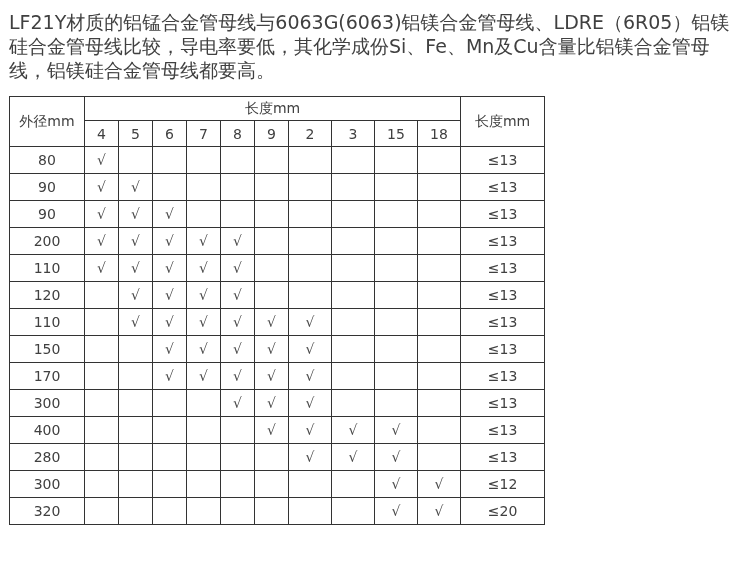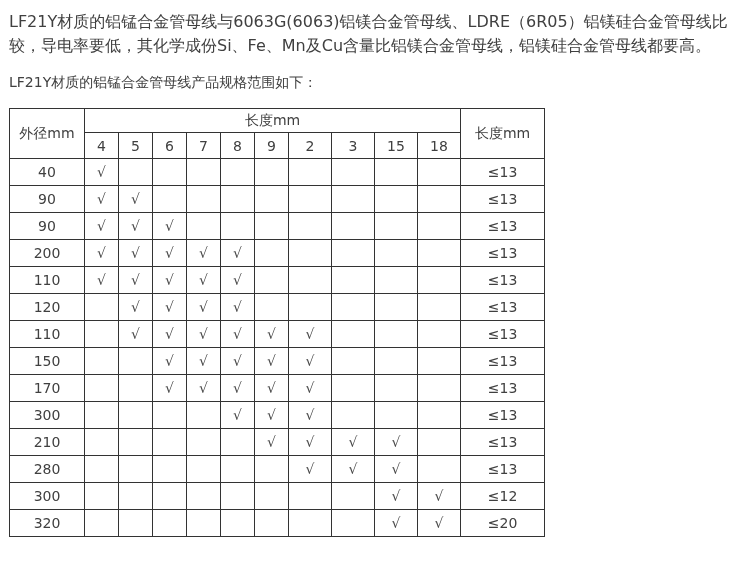--- a/index.html
+++ b/index.html
@@ -11,21 +11,21 @@
   }
   .page {
     width: 749px;
     height: 561px;
     background: #ffffff;
     padding: 10px 8px 0 9px;
     overflow: hidden;
   }
   .para {
     margin: 0;
-    font-size: 16px;
+    font-size: 19px;
     line-height: 24px;
     color: #404040;
     width: 738px;
   }
   .spec-intro {
     margin: 12px 0 0 0;
     font-size: 14px;
     line-height: 24px;
     color: #404040;
   }
@@ -56,21 +56,20 @@
   col.c-wide { width: 43px; }
   col.c-len { width: 84px; }
 </style>
 </head>
 <body>
 
 <div class="page">
 
   <p class="para">LF21Y材质的铝锰合金管母线与6063G(6063)铝镁合金管母线、LDRE（6R05）铝镁硅合金管母线比较，导电率要低，其化学成份Si、Fe、Mn及Cu含量比铝镁合金管母线，铝镁硅合金管母线都要高。</p>
 
-  <p class="spec-intro">LF21Y材质的铝锰合金管母线产品规格范围如下：</p>
 
   <table class="spec-table">
     <colgroup>
       <col class="c-diam">
       <col class="c-narrow">
         <col class="c-narrow">
         <col class="c-narrow">
       <col class="c-narrow">
         <col class="c-narrow">
         <col class="c-narrow">
@@ -94,21 +93,21 @@
           <th>8</th>
           <th>9</th>
           <th>2</th>
           <th>3</th>
           <th>15</th>
           <th>18</th>
         </tr>
     </thead>
     <tbody class="spec-body" id="spec-table-body">
         <tr>
-          <td>40</td>
+          <td>80</td>
           <td class="check-cell">√</td>
           <td></td>
           <td></td>
           <td></td>
           <td></td>
           <td></td>
           <td></td>
           <td></td>
           <td></td>
           <td></td>
@@ -234,21 +233,21 @@
           <td></td>
           <td class="check-cell">√</td>
           <td class="check-cell">√</td>
           <td class="check-cell">√</td>
           <td></td>
           <td></td>
           <td></td>
           <td>≤13</td>
         </tr>
         <tr>
-          <td>210</td>
+          <td>400</td>
           <td></td>
           <td></td>
           <td></td>
           <td></td>
           <td></td>
           <td class="check-cell">√</td>
           <td class="check-cell">√</td>
           <td class="check-cell">√</td>
           <td class="check-cell">√</td>
           <td></td>

